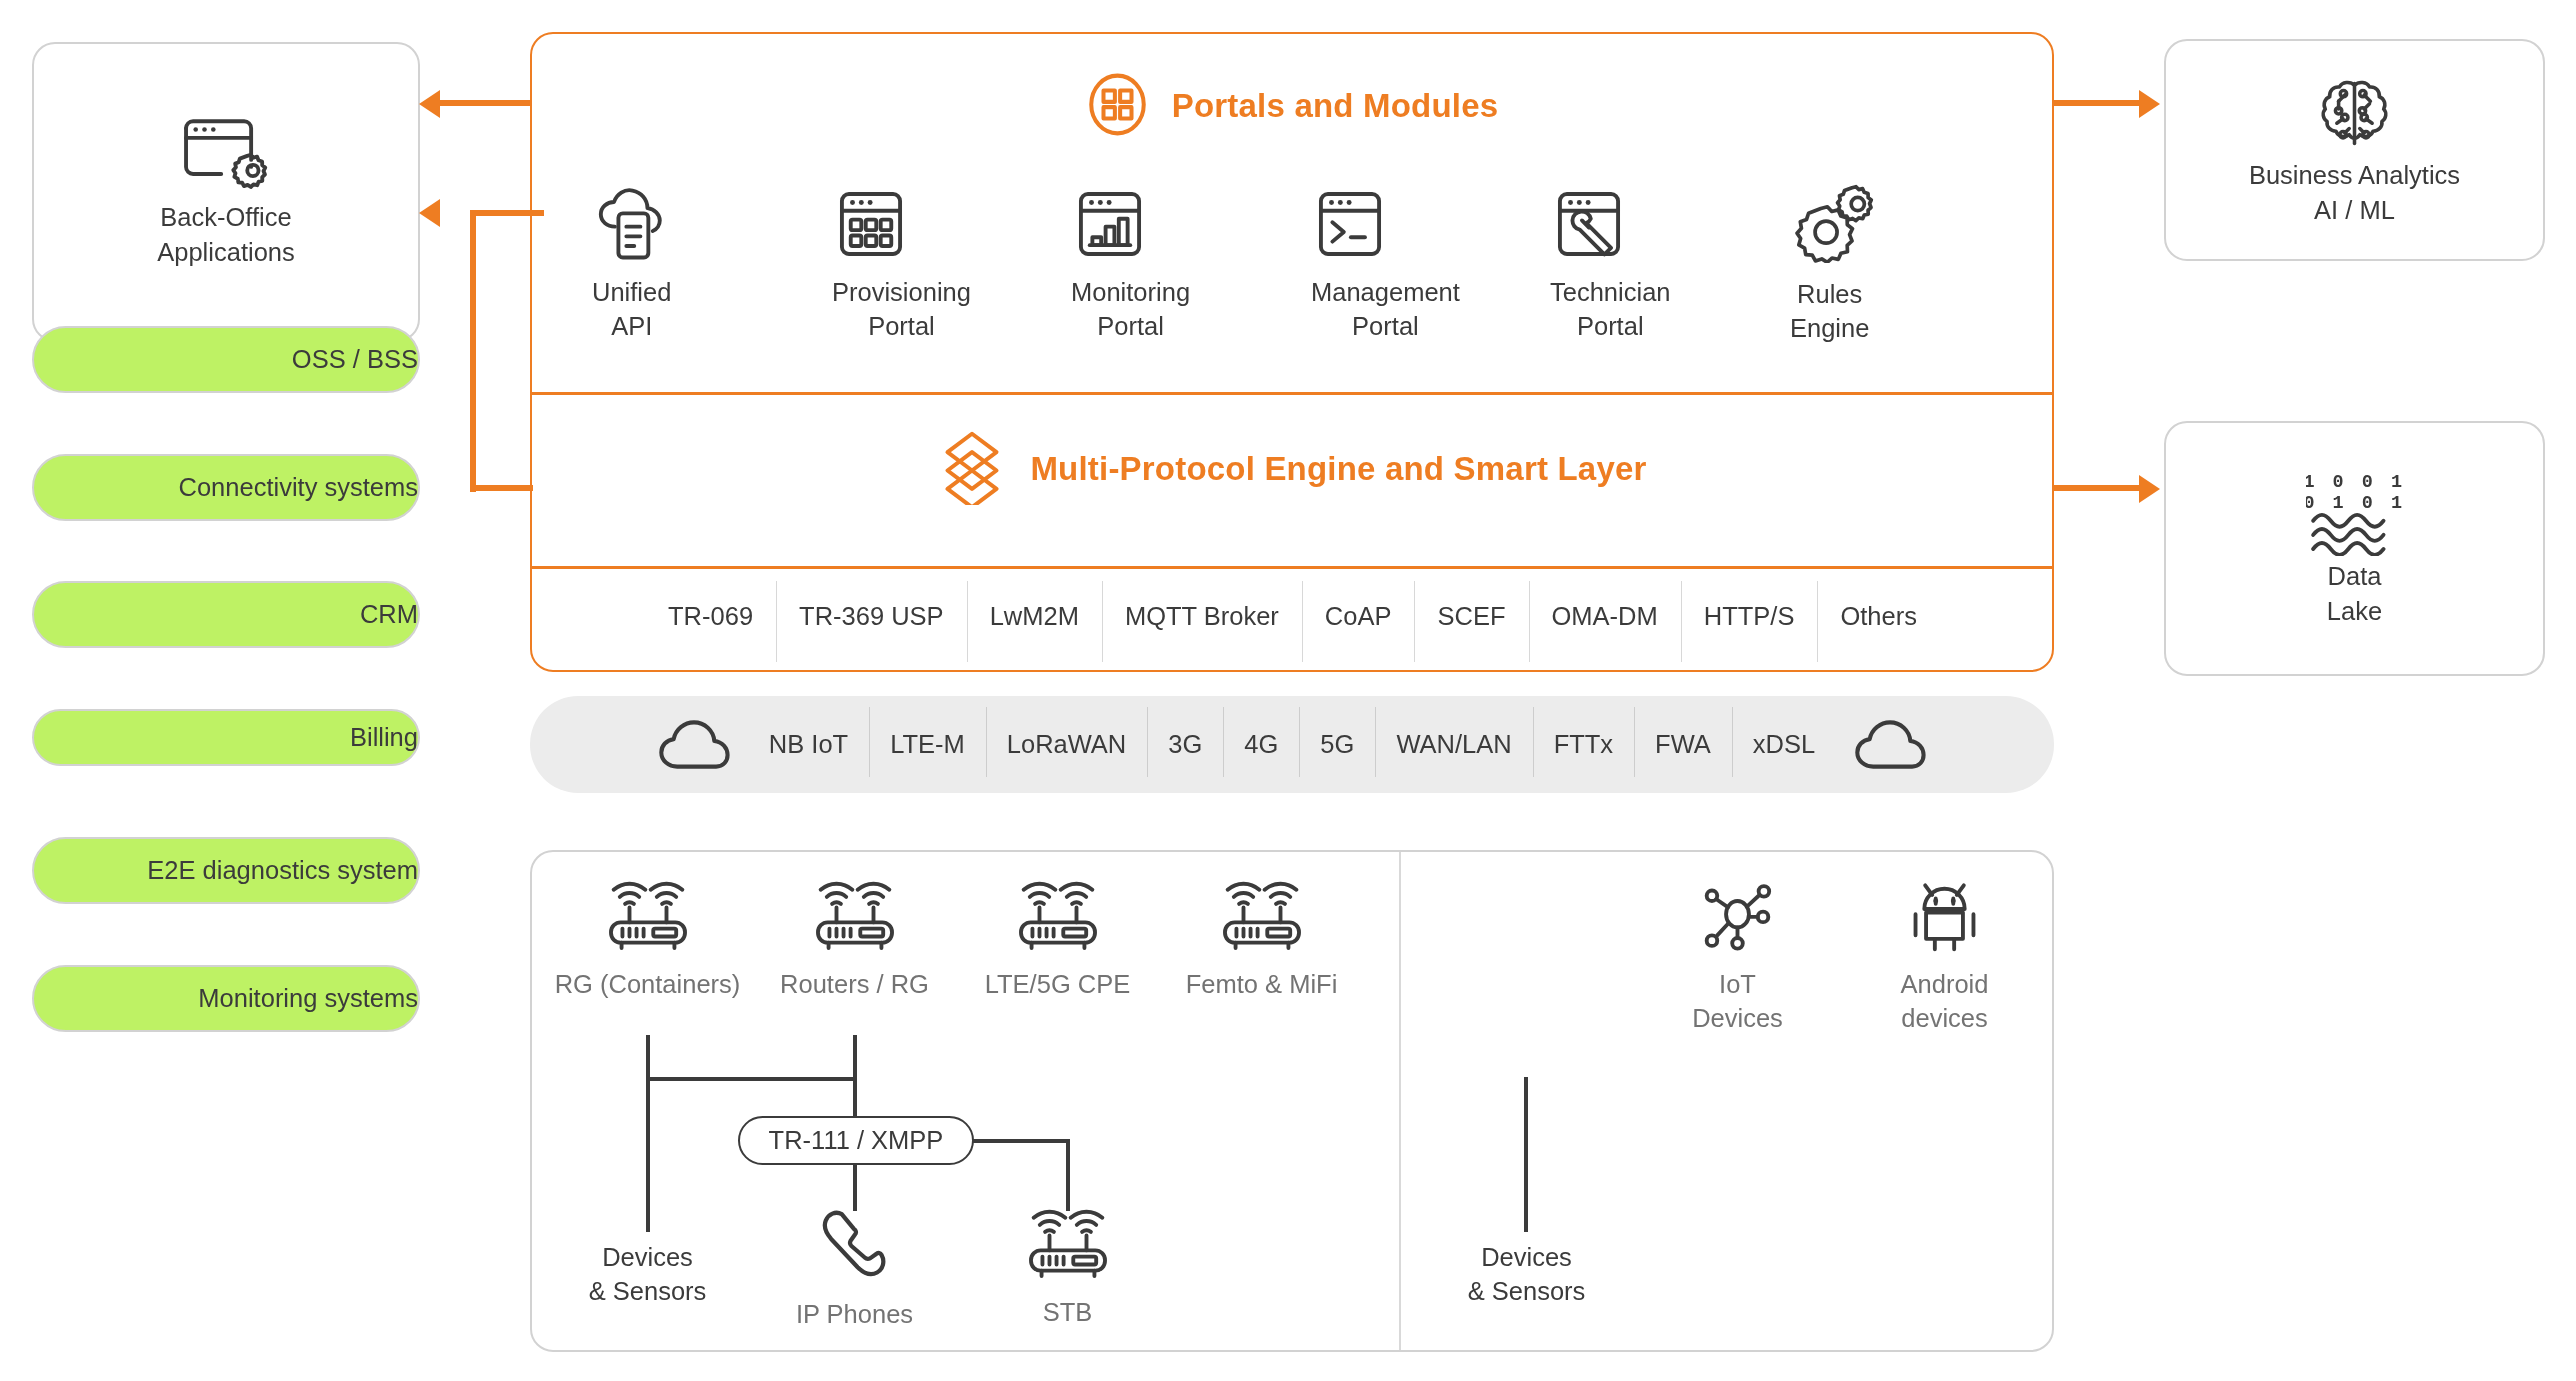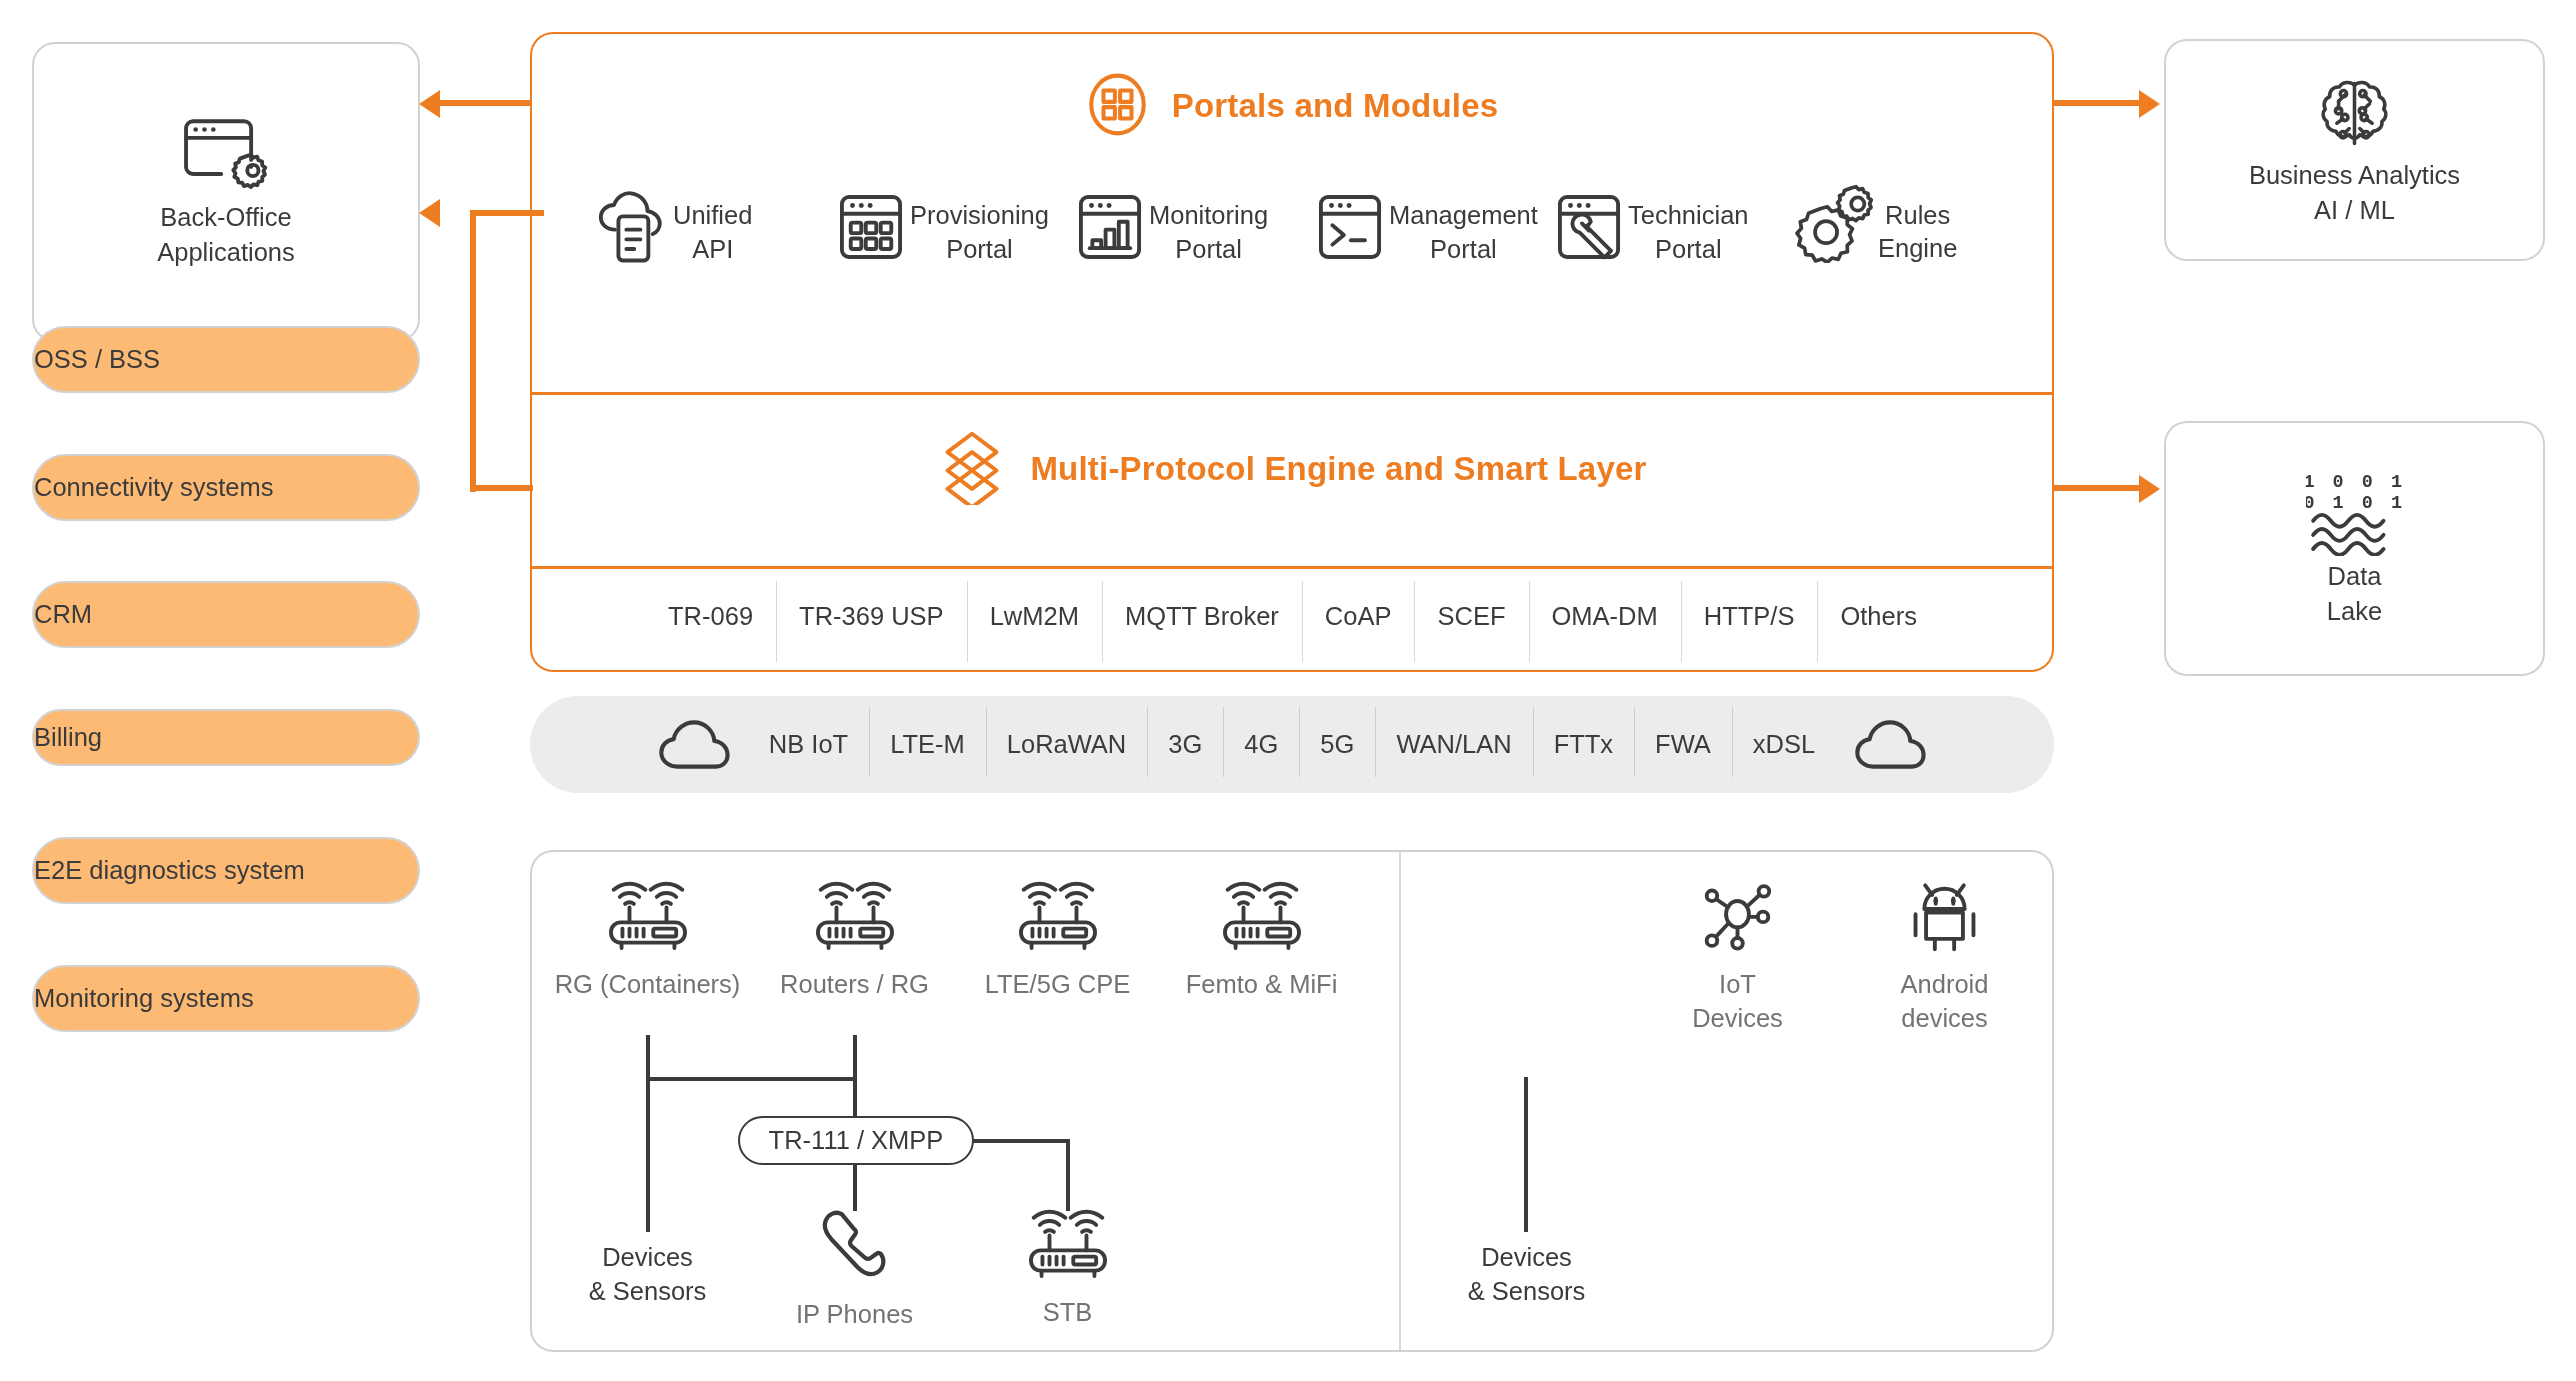--- a/index.html
+++ b/index.html
@@ -25,25 +25,25 @@
     box-sizing:border-box;
     display:flex;
     flex-direction:column;
     align-items:center;
     justify-content:center;
   }
   .grey-pill{
     position:absolute;
     border:2.6px solid #d2d2d2;
     border-radius:53px;
-    background:#fdba74;
+    background:#bef264;
     box-sizing:border-box;
     display:flex;
     align-items:center;
-    justify-content:flex-start;
+    justify-content:flex-end;
     font-size:25.5px;
     color:#3b3b3b;
   }
   .card-label{
     text-align:center;
     font-size:25.5px;
     line-height:1.36;
     color:#3b3b3b;
     white-space:pre-line;
   }
@@ -77,22 +77,22 @@
     font-weight:bold;
     letter-spacing:0.2px;
     white-space:nowrap;
   }
 
   
   .module{
     position:absolute;
     width:185px;
     display:flex;
-    flex-direction:row;
-    align-items:flex-end;
+    flex-direction:column;
+    align-items:flex-start;
   }
   .module-label{
     margin-top:12.3px;
     text-align:center;
     font-size:25.5px;
     line-height:1.32;
     color:#3b3b3b;
     white-space:pre-line;
   }
 

